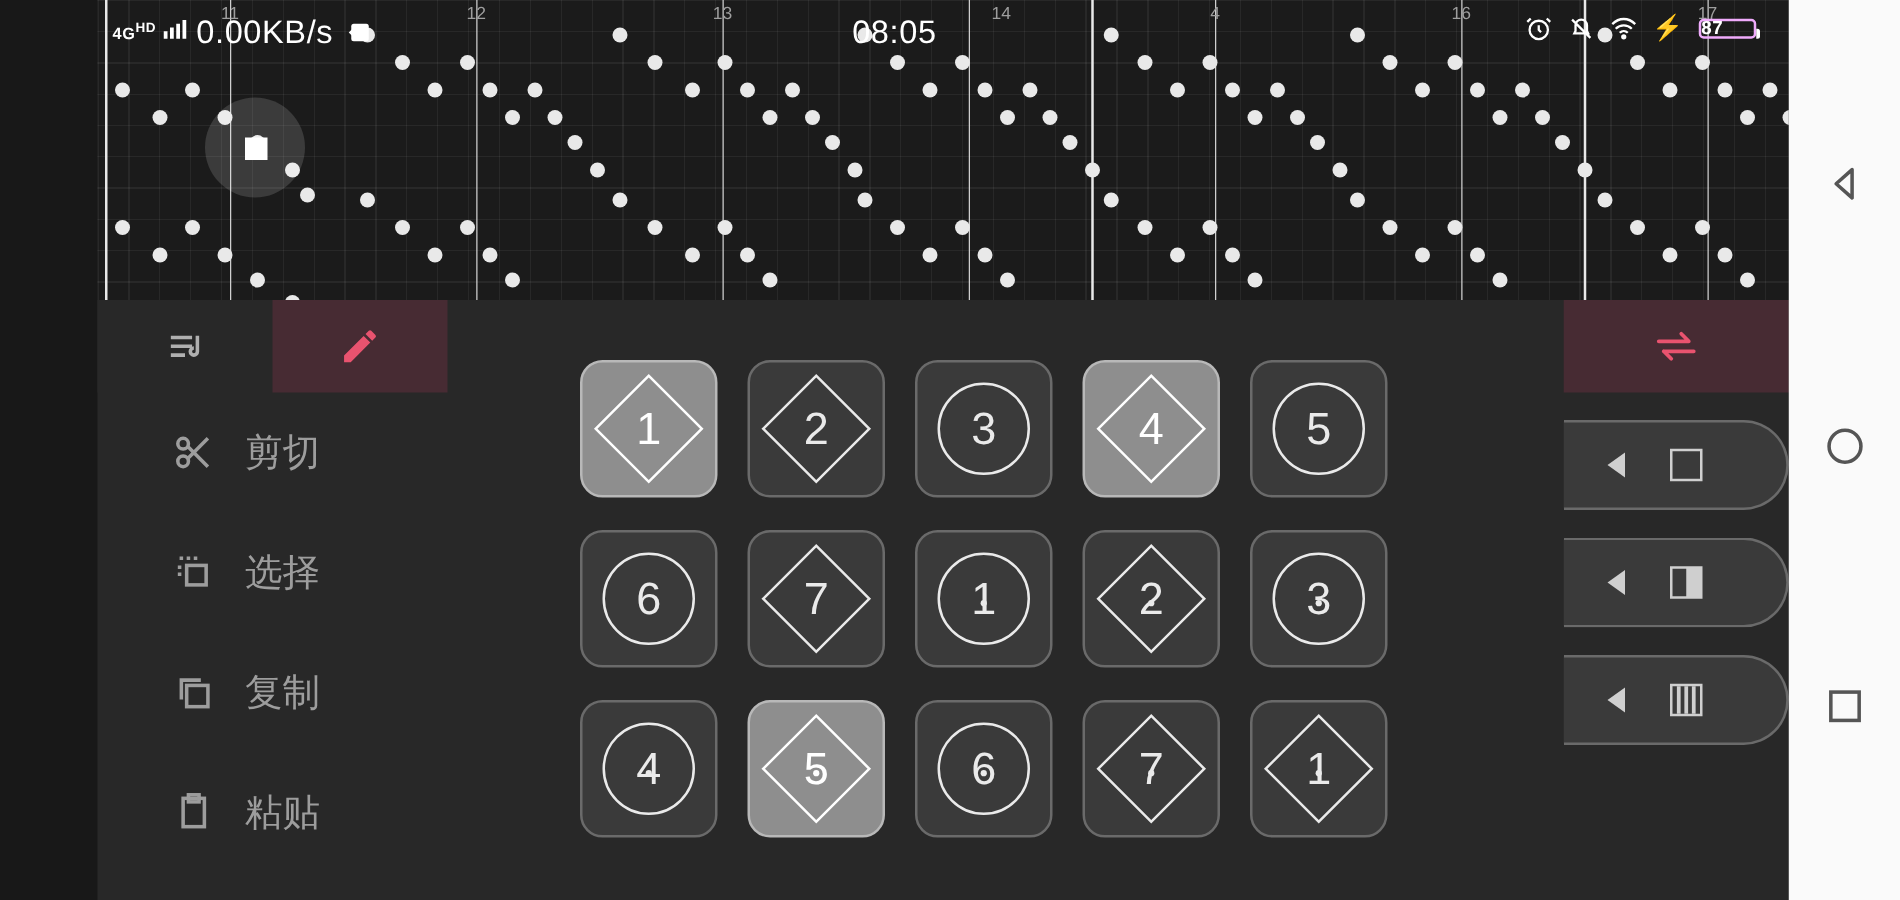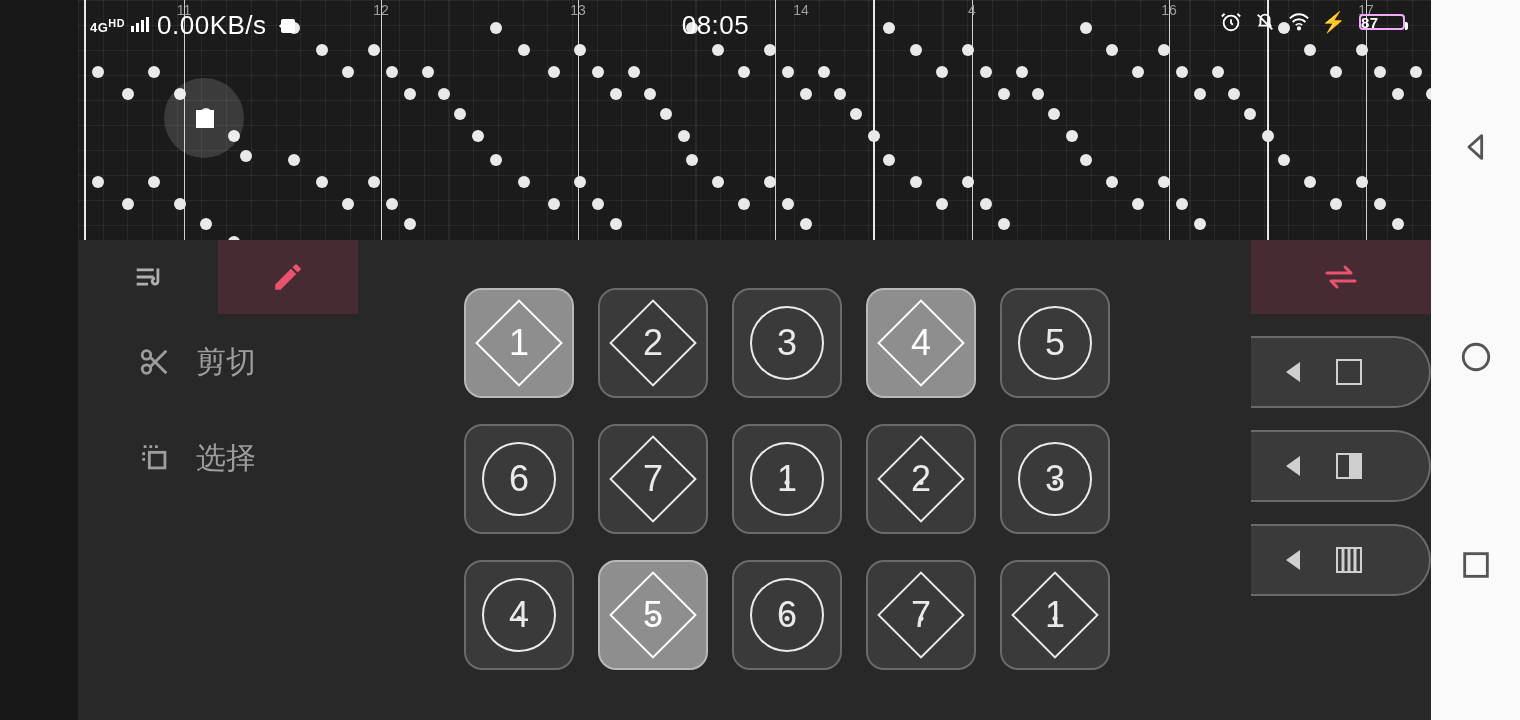--- a/index.html
+++ b/index.html
@@ -277,20 +277,34 @@
           </svg>
         <span>剪切</span>
       </div>
       <div class="tool">
         <svg viewBox="0 0 24 24" stroke="#9d9d9d" fill="none" stroke-width="2">
             <rect x="8" y="8" width="11" height="11"></rect>
             <path d="M4 4h2M8 4h2M12 4h2M4 8v2M4 12v2" stroke-dasharray="2 2"></path>
           </svg>
         <span>选择</span>
       </div>
+      <div class="tool">
+        <svg viewBox="0 0 24 24" stroke="#9d9d9d" fill="none" stroke-width="2">
+            <rect x="8" y="8" width="12" height="12"></rect>
+            <path d="M5 16V5h11"></path>
+          </svg>
+        <span>复制</span>
+      </div>
+      <div class="tool">
+        <svg viewBox="0 0 24 24" stroke="#9d9d9d" fill="none" stroke-width="2">
+            <rect x="6" y="4" width="12" height="16"></rect>
+            <rect x="9" y="2" width="6" height="4"></rect>
+          </svg>
+        <span>粘贴</span>
+      </div>
     </div>
 
     <div id="pad">
         <div class="key sel">
           <div class="shape diamond"></div>
           <div class="num">1</div>
         </div>
         <div class="key">
           <div class="shape diamond"></div>
           <div class="num">2</div>

